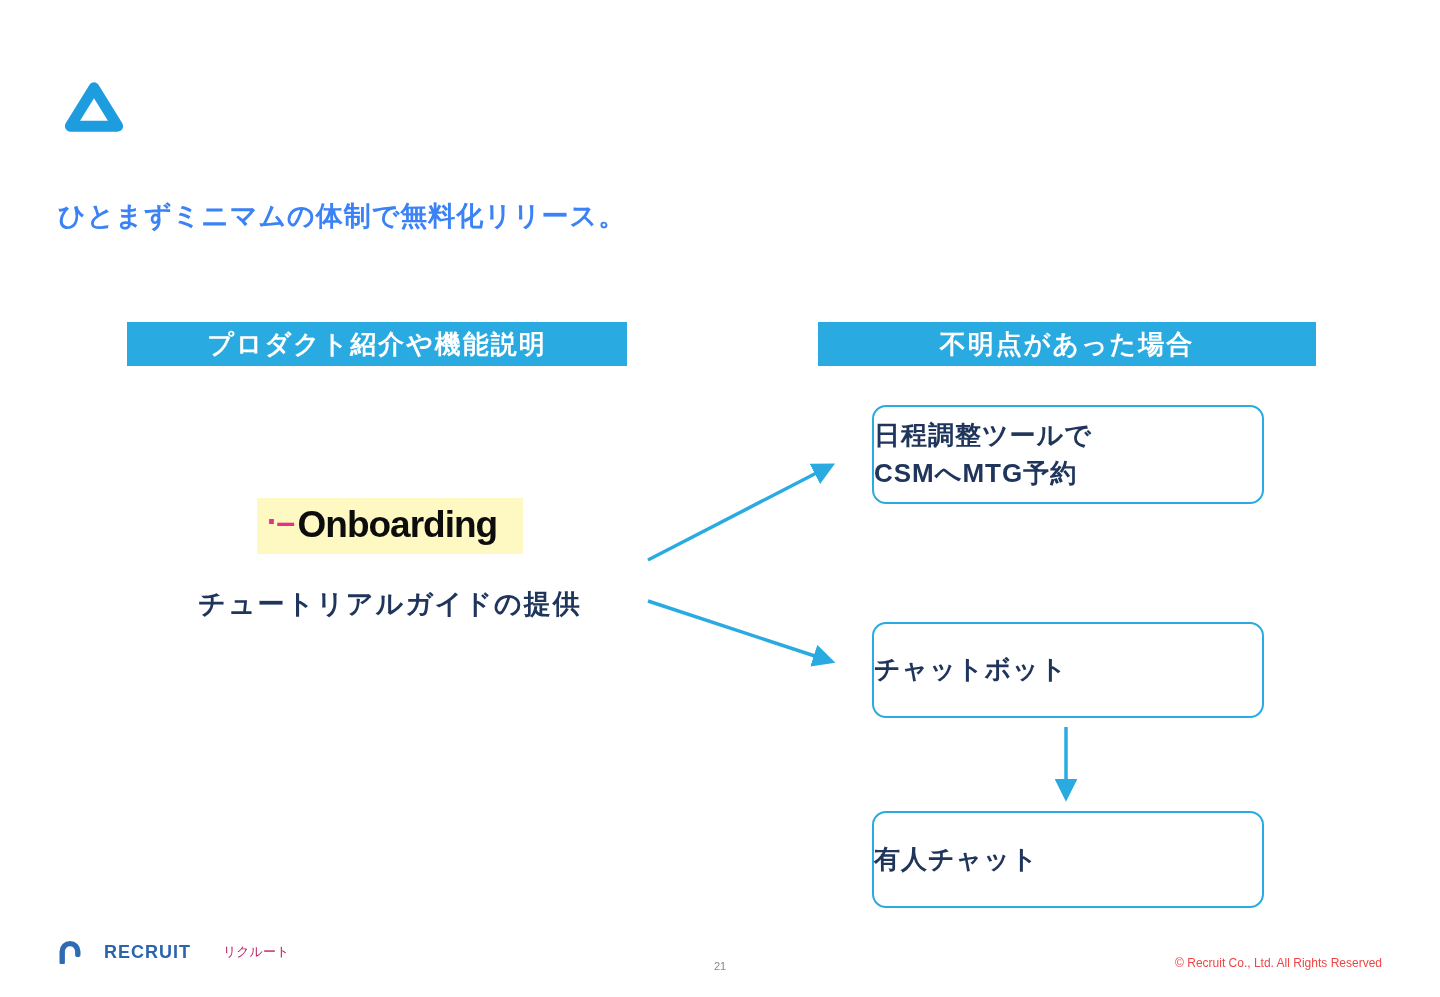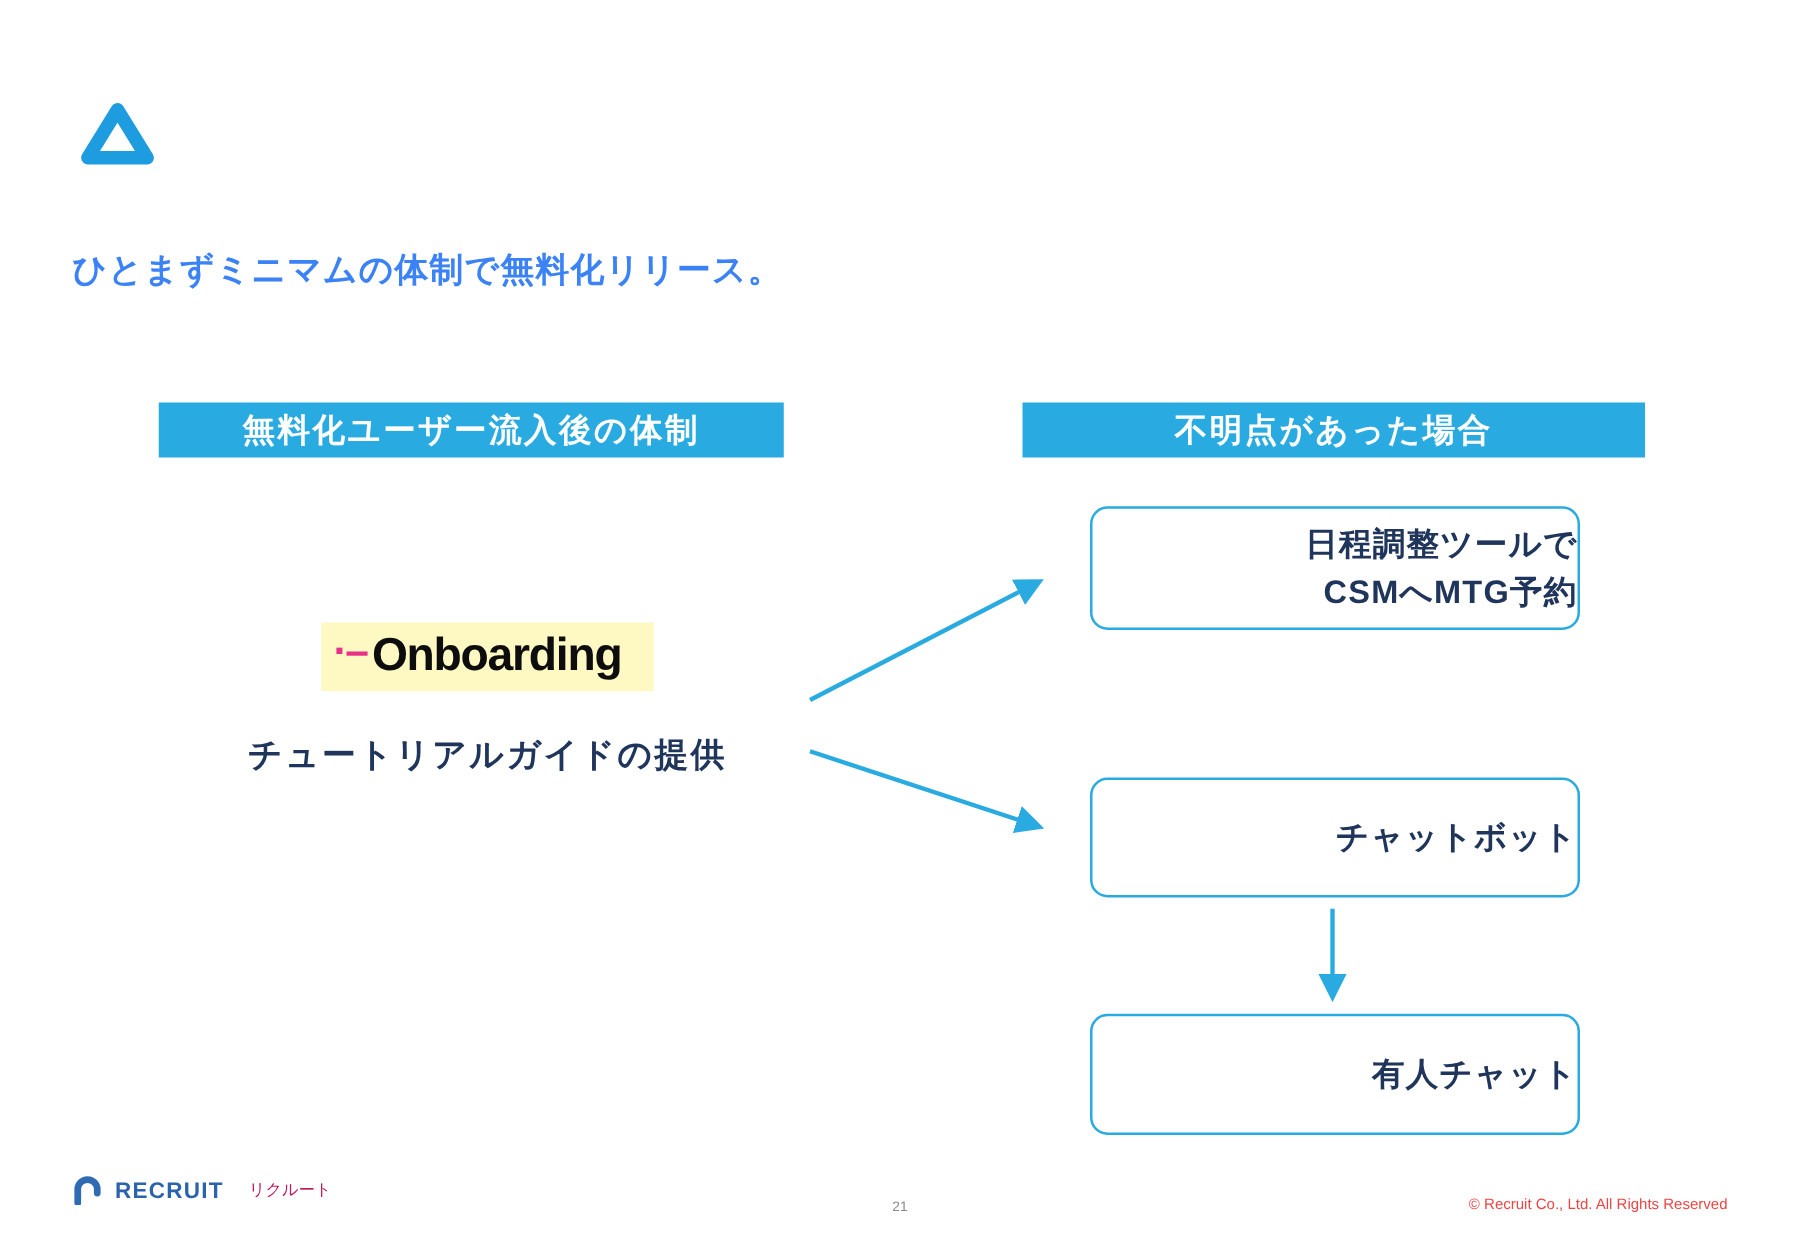--- a/index.html
+++ b/index.html
@@ -55,38 +55,38 @@
     text-align: center; font-size: 27px; font-weight: 600; color: #20355b;
     letter-spacing: 2px;
   }
 
   
   .flow-box {
     position: absolute; left: 872px; width: 392px;
     background: #ffffff;
     border: 2px solid #29abe2; border-radius: 14px;
     display: flex; flex-direction: column;
-    align-items: flex-end; justify-content: center;
+    align-items: flex-start; justify-content: center;
     font-size: 26px; font-weight: 600; color: #20355b;
     line-height: 1.45; letter-spacing: 1px;
   }
   .box-mtg     { top: 405px; height: 99px; }
   .box-chatbot { top: 622px; height: 96px; }
   .box-human   { top: 811px; height: 97px; }
 
   
   .arrows {
     position: absolute; left: 0; top: 0; width: 1440px; height: 997px;
     pointer-events: none;
   }
 
   
   .footer-brand {
     position: absolute; left: 58px; top: 940px;
-    display: flex; align-items: center; gap: 10px;
+    display: flex; align-items: center; gap: 22px;
   }
   .brand-mark { width: 24px; height: 24px; }
   .brand-name {
     font-size: 18px; font-weight: 700; color: #2b63ad; letter-spacing: 1px;
   }
   .brand-suffix {
     font-size: 13px; font-weight: 400; color: #be185d; margin-left: 10px;
   }
   .page-number {
     position: absolute; left: 50%; transform: translateX(-50%);
@@ -103,21 +103,21 @@
 <div class="slide">
 
   <div class="title-row">
     <svg class="tri-icon" viewBox="0 0 100 90">
       <path d="M50 15 L87 75 L13 75 Z" fill="none" stroke="#1e9ce0" stroke-width="17" stroke-linejoin="round" stroke-linecap="round"></path>
     </svg>
   </div>
 
   <div class="subtitle">ひとまずミニマムの体制で無料化リリース。</div>
 
-  <div class="section-bar bar-left">無料化ユーザー流入後の体制</div>
+  <div class="section-bar bar-left">プロダクト紹介や機能説明</div>
   <div class="section-bar bar-right">不明点があった場合</div>
 
   <div class="logo-wrap">
     <span class="logo-img">
       <span class="logo-prefix">·–</span>
       <span class="logo-text">Onboarding</span>
     </span>
   </div>
   <div class="left-caption">チュートリアルガイドの提供</div>
 

